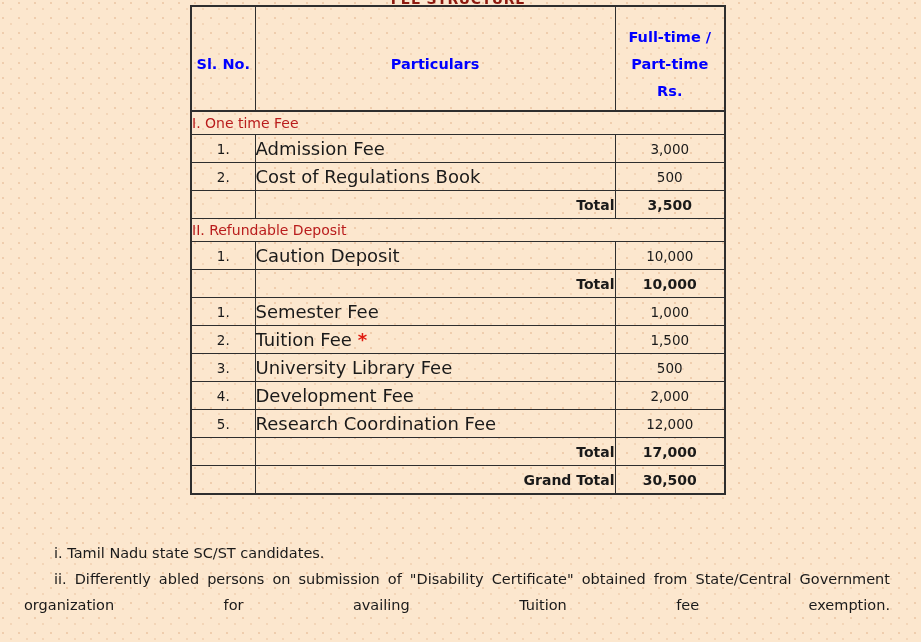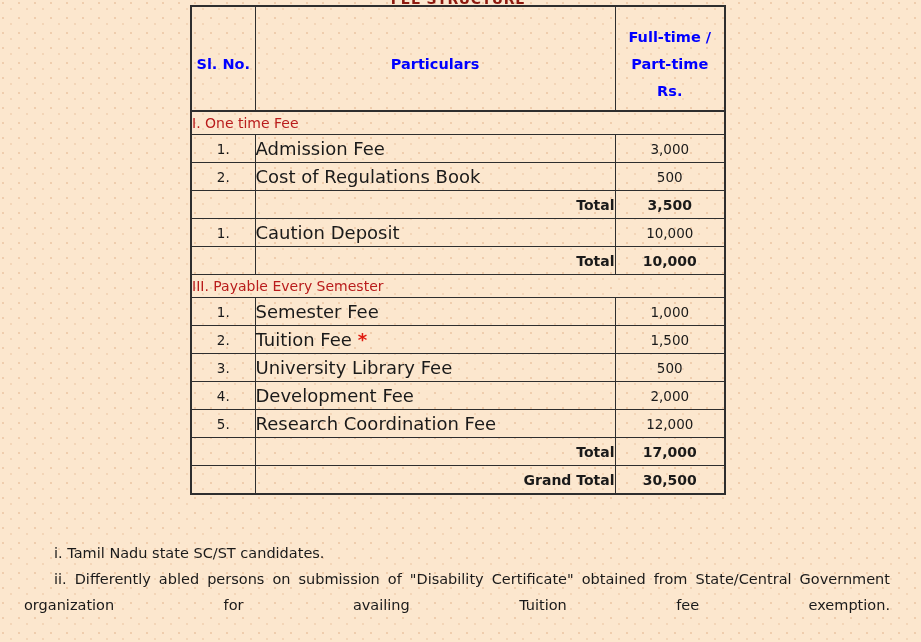--- a/index.html
+++ b/index.html
@@ -183,36 +183,36 @@
         <td class="cell-amt">500</td>
       </tr>
       <tr class="total-row">
         <td class="cell-blank"></td>
         <td class="cell-total-label">Total</td>
         <td class="cell-total-amt">3,500</td>
       </tr>
     </tbody>
 
     <tbody>
+      <tr class="section-row">
+        <td colspan="3">II. Refundable Deposit</td>
+      </tr>
       <tr class="data-row">
         <td class="cell-sl">1.</td>
         <td class="cell-part"><span>Caution Deposit</span></td>
         <td class="cell-amt">10,000</td>
       </tr>
       <tr class="total-row">
         <td class="cell-blank"></td>
         <td class="cell-total-label">Total</td>
         <td class="cell-total-amt">10,000</td>
       </tr>
     </tbody>
 
     <tbody>
-      <tr class="section-row">
-        <td colspan="3">III. Payable Every Semester</td>
-      </tr>
       <tr class="data-row">
         <td class="cell-sl">1.</td>
         <td class="cell-part"><span>Semester Fee</span></td>
         <td class="cell-amt">1,000</td>
       </tr>
       <tr class="data-row">
         <td class="cell-sl">2.</td>
         <td class="cell-part"><span>Tuition Fee</span> <span class="asterisk">*</span></td>
         <td class="cell-amt">1,500</td>
       </tr>

